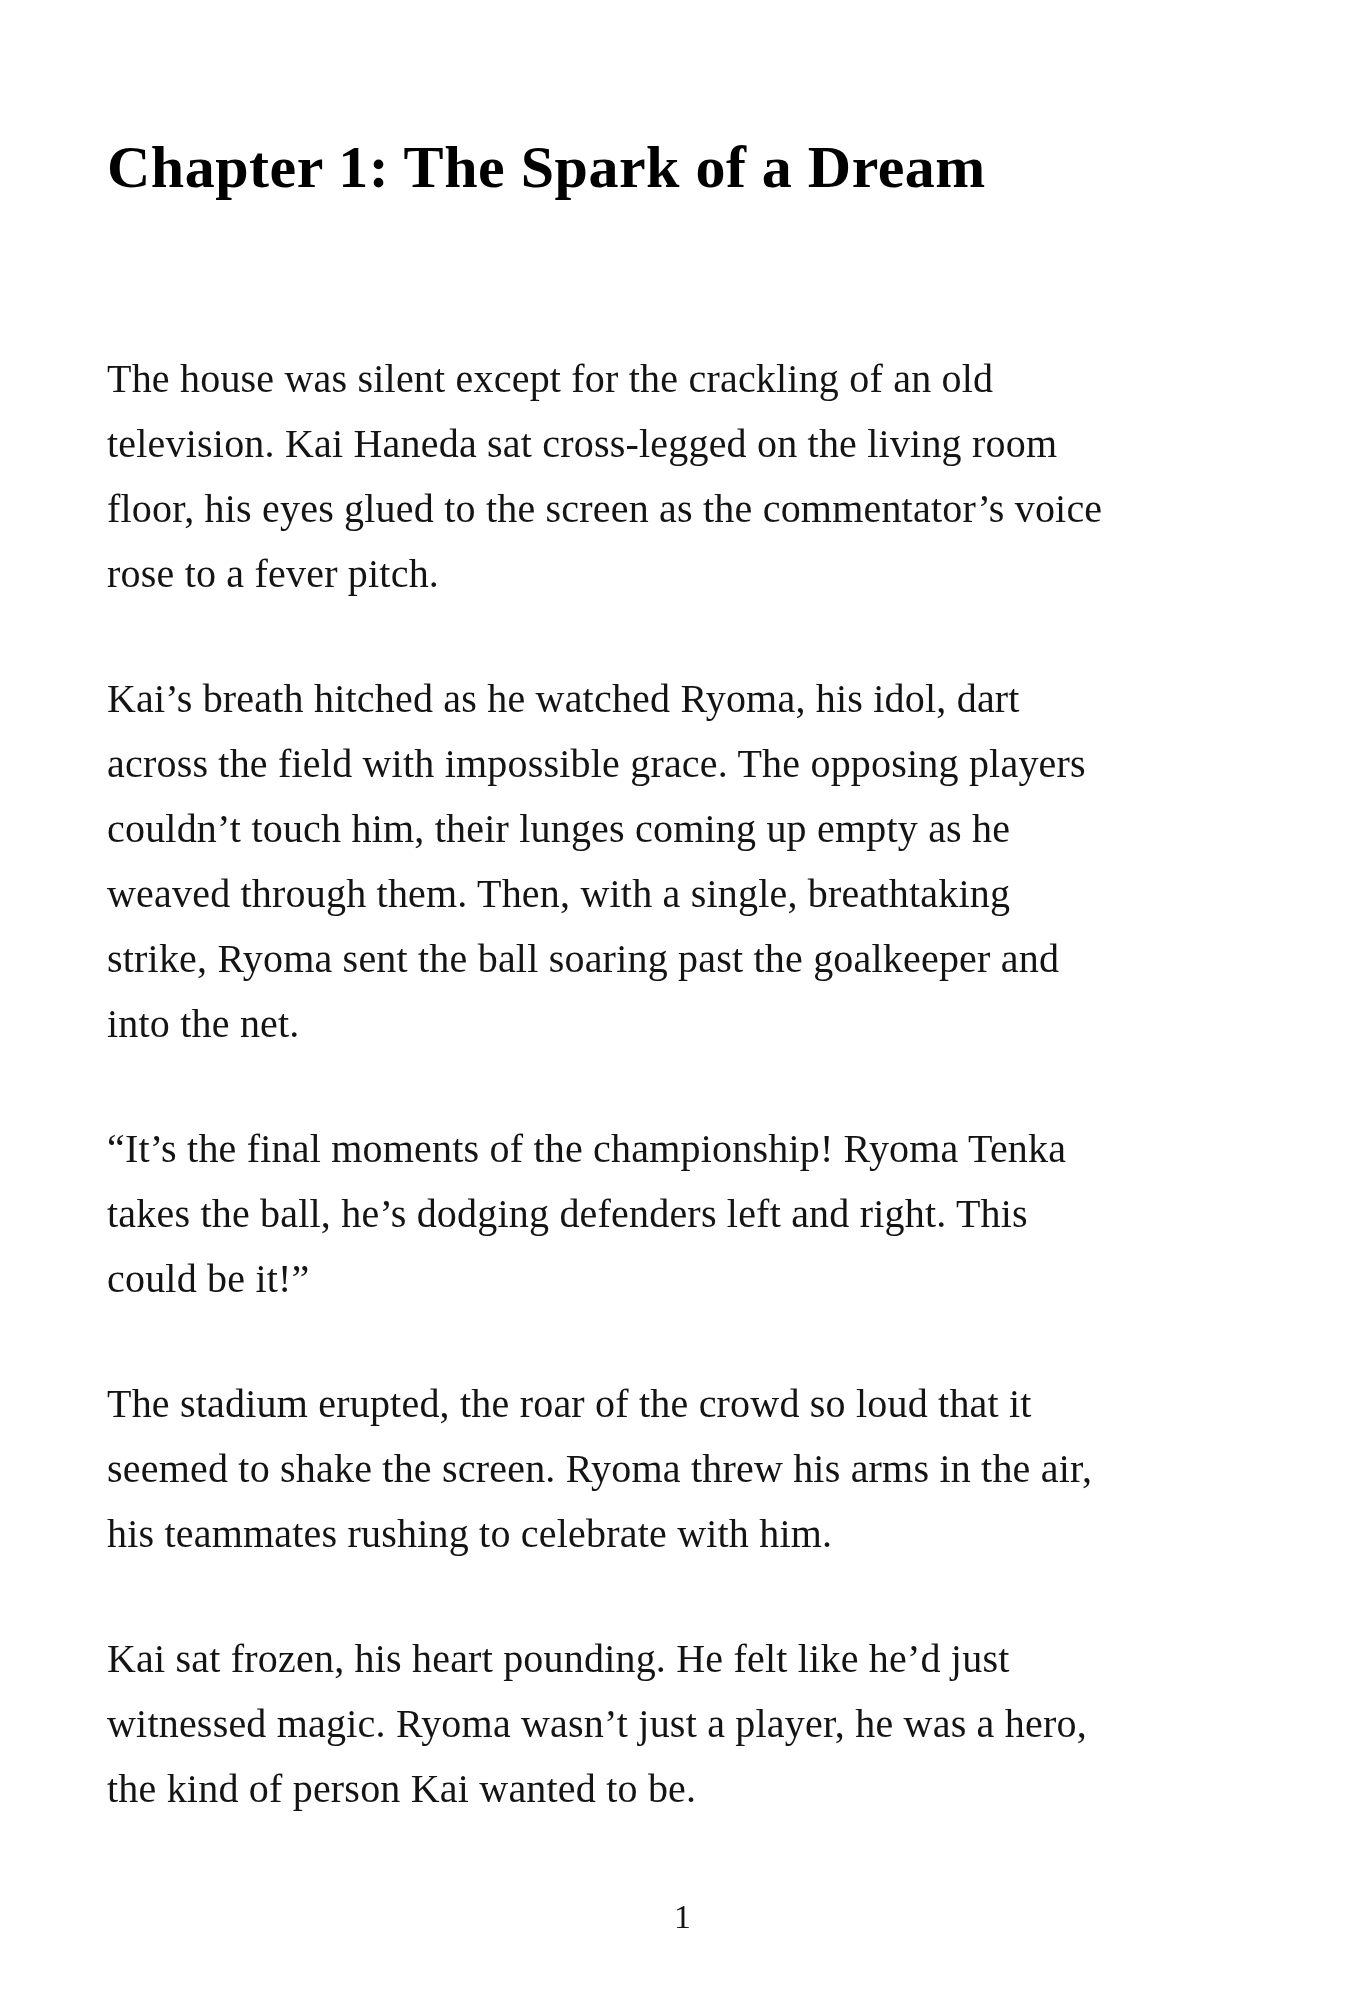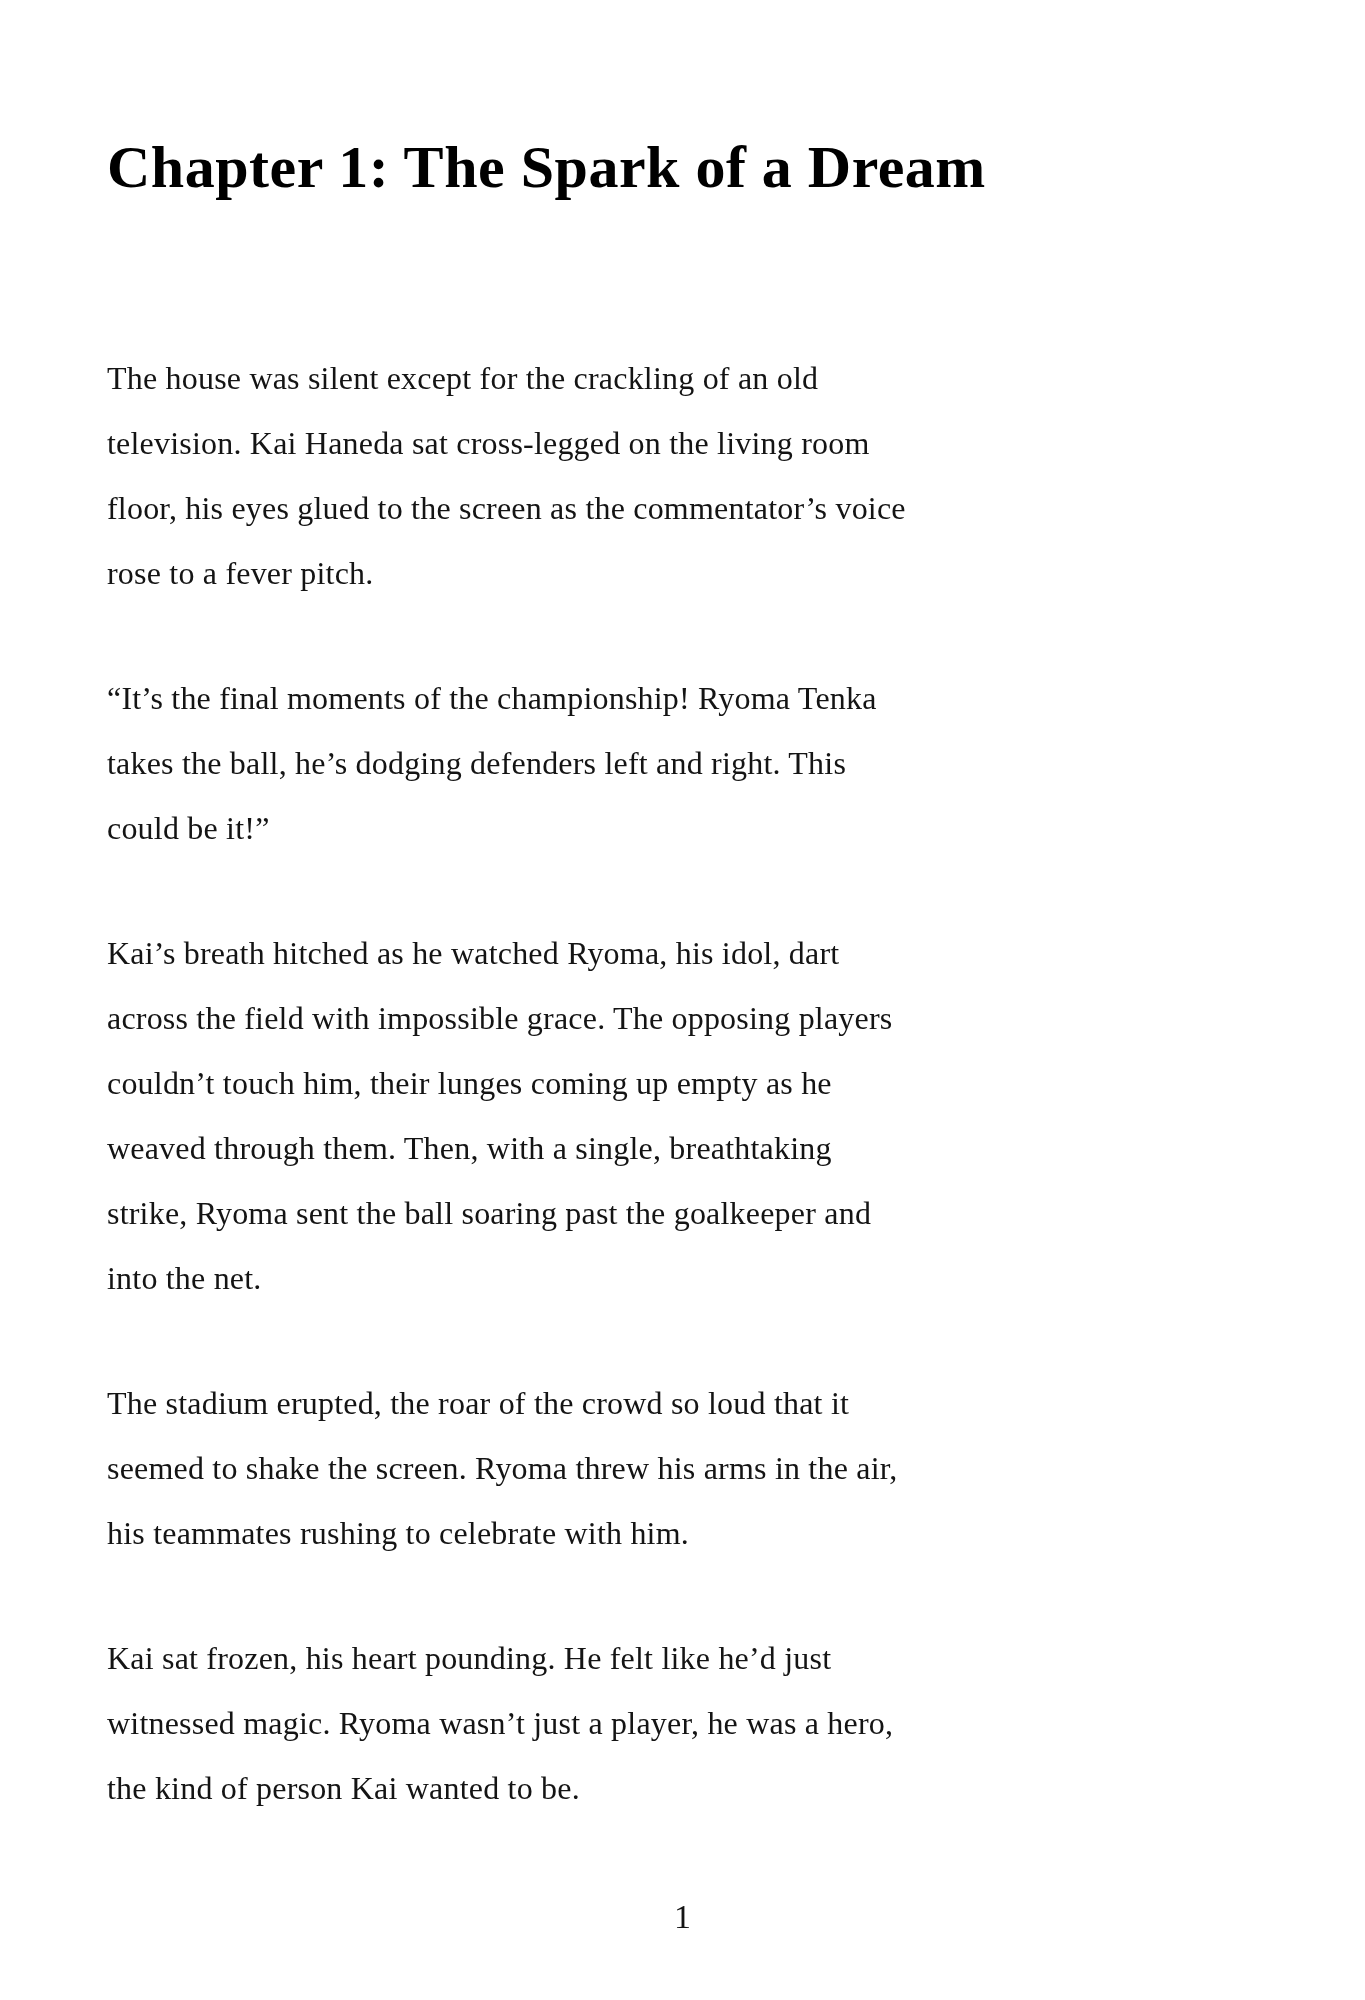--- a/index.html
+++ b/index.html
@@ -25,21 +25,21 @@
   .chapter-title {
     margin: 128px 0 0 0;
     font-size: 60px;
     line-height: 78px;
     font-weight: bold;
     color: #000000;
     letter-spacing: 0.5px;
   }
   .para {
     margin: 60px 0 0 0;
-    font-size: 32px;
+    font-size: 40px;
     line-height: 65px;
     color: #141414;
     white-space: pre-line;
     letter-spacing: 0.2px;
   }
   .para.first {
     margin-top: 140px;
   }
   .page-number {
     position: absolute;
@@ -57,30 +57,30 @@
 
 <div class="page">
   <div class="content">
     <h1 class="chapter-title">Chapter 1: The Spark of a Dream</h1>
 
     <p class="para first">The house was silent except for the crackling of an old
 television. Kai Haneda sat cross-legged on the living room
 floor, his eyes glued to the screen as the commentator’s voice
 rose to a fever pitch.</p>
 
-    <p class="para">“It’s the final moments of the championship! Ryoma Tenka
-takes the ball, he’s dodging defenders left and right. This
-could be it!”</p>
-
     <p class="para">Kai’s breath hitched as he watched Ryoma, his idol, dart
 across the field with impossible grace. The opposing players
 couldn’t touch him, their lunges coming up empty as he
 weaved through them. Then, with a single, breathtaking
 strike, Ryoma sent the ball soaring past the goalkeeper and
 into the net.</p>
+
+    <p class="para">“It’s the final moments of the championship! Ryoma Tenka
+takes the ball, he’s dodging defenders left and right. This
+could be it!”</p>
 
     <p class="para">The stadium erupted, the roar of the crowd so loud that it
 seemed to shake the screen. Ryoma threw his arms in the air,
 his teammates rushing to celebrate with him.</p>
 
     <p class="para">Kai sat frozen, his heart pounding. He felt like he’d just
 witnessed magic. Ryoma wasn’t just a player, he was a hero,
 the kind of person Kai wanted to be.</p>
   </div>
 

